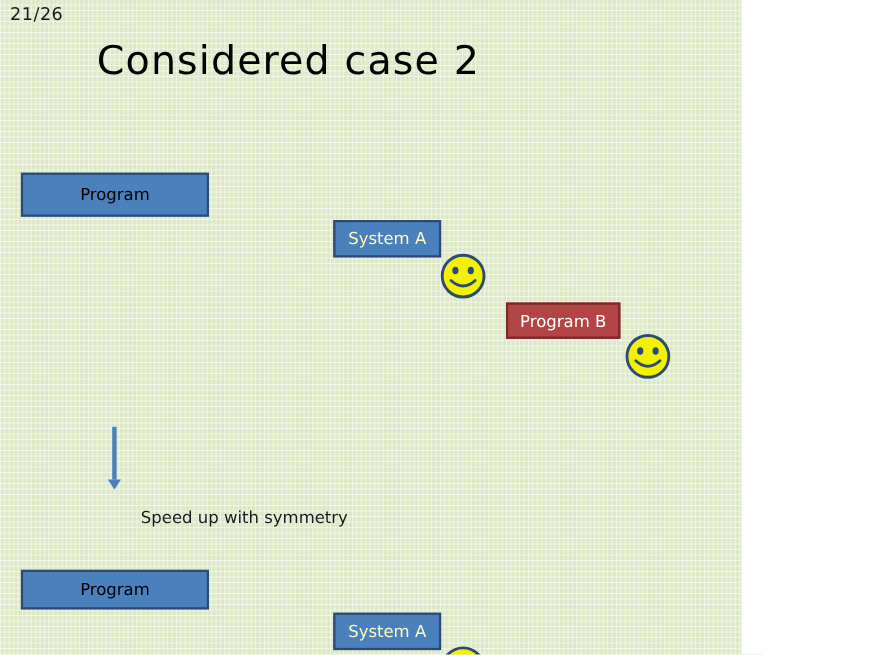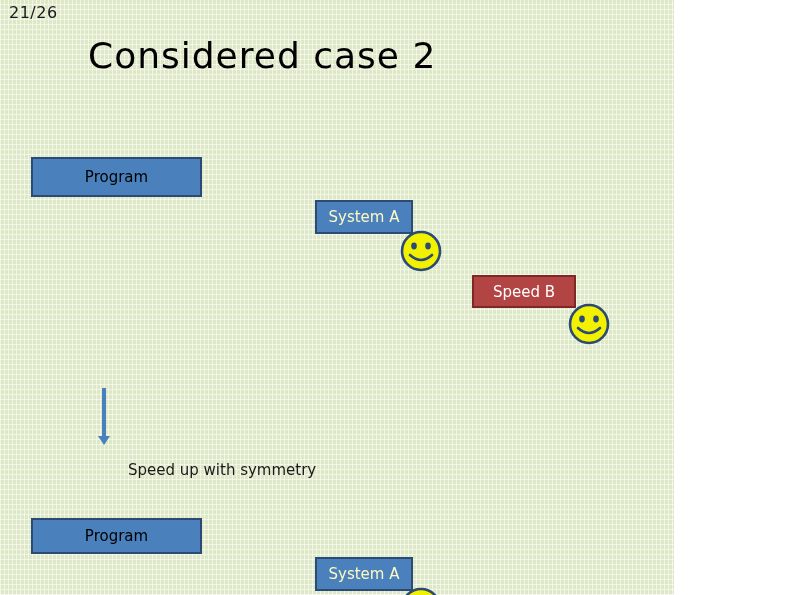--- a/index.html
+++ b/index.html
@@ -61,21 +61,20 @@
 
   
   .box {
     position: absolute;
     box-sizing: border-box;
     display: flex;
     align-items: center;
     justify-content: center;
     font-size: 15px;
     white-space: nowrap;
-    margin-left: 12px;
   }
   .box-program {
     background: #4a80bc;
     border: 2px solid #2c4a73;
     color: #000000;
   }
   .box-sys-a {
     background: #4a80bc;
     border: 2px solid #2c4a73;
     color: #fef9c3;
@@ -143,21 +142,21 @@
   <div class="face" style="left:400px; top:96px;">
     <svg viewBox="0 0 42 42" xmlns="http://www.w3.org/2000/svg">
       <circle cx="21" cy="21" r="19" fill="#f2f200" stroke="#2c4a73" stroke-width="2.6"></circle>
       <ellipse cx="14" cy="16" rx="2.8" ry="3.4" fill="#2c4a73"></ellipse>
       <ellipse cx="28" cy="16" rx="2.8" ry="3.4" fill="#2c4a73"></ellipse>
       <path d="M10 25 Q21 35 32 25" fill="none" stroke="#2c4a73" stroke-width="2.6" stroke-linecap="round"></path>
     </svg>
   </div>
 
   <div class="box box-sys-b" style="left:460px; top:99px; width:104px; height:33px;">
-    <span>Speed B</span>
+    <span>Program B</span>
   </div>
   <div class="face" style="left:568px; top:94px;">
     <svg viewBox="0 0 42 42" xmlns="http://www.w3.org/2000/svg">
       <circle cx="21" cy="21" r="19" fill="#f2f200" stroke="#2c4a73" stroke-width="2.6"></circle>
       <ellipse cx="14" cy="16" rx="2.8" ry="3.4" fill="#2c4a73"></ellipse>
       <ellipse cx="28" cy="16" rx="2.8" ry="3.4" fill="#2c4a73"></ellipse>
       <path d="M10 25 Q21 35 32 25" fill="none" stroke="#2c4a73" stroke-width="2.6" stroke-linecap="round"></path>
     </svg>
   </div>
 

